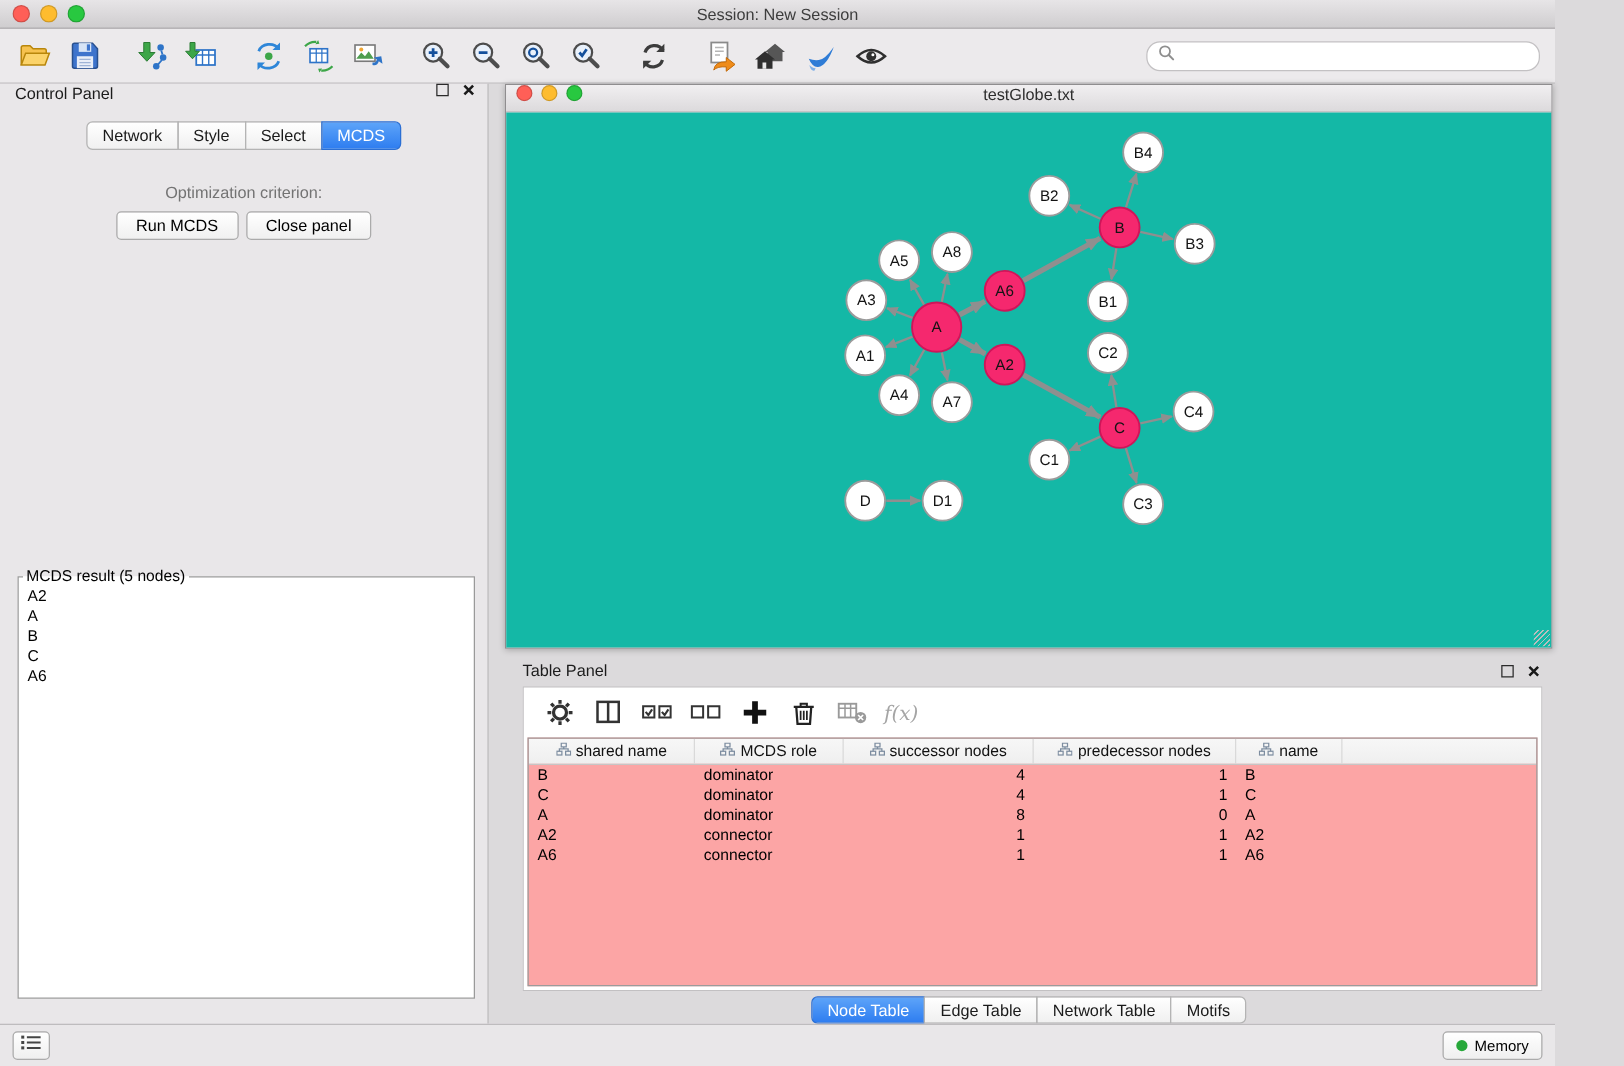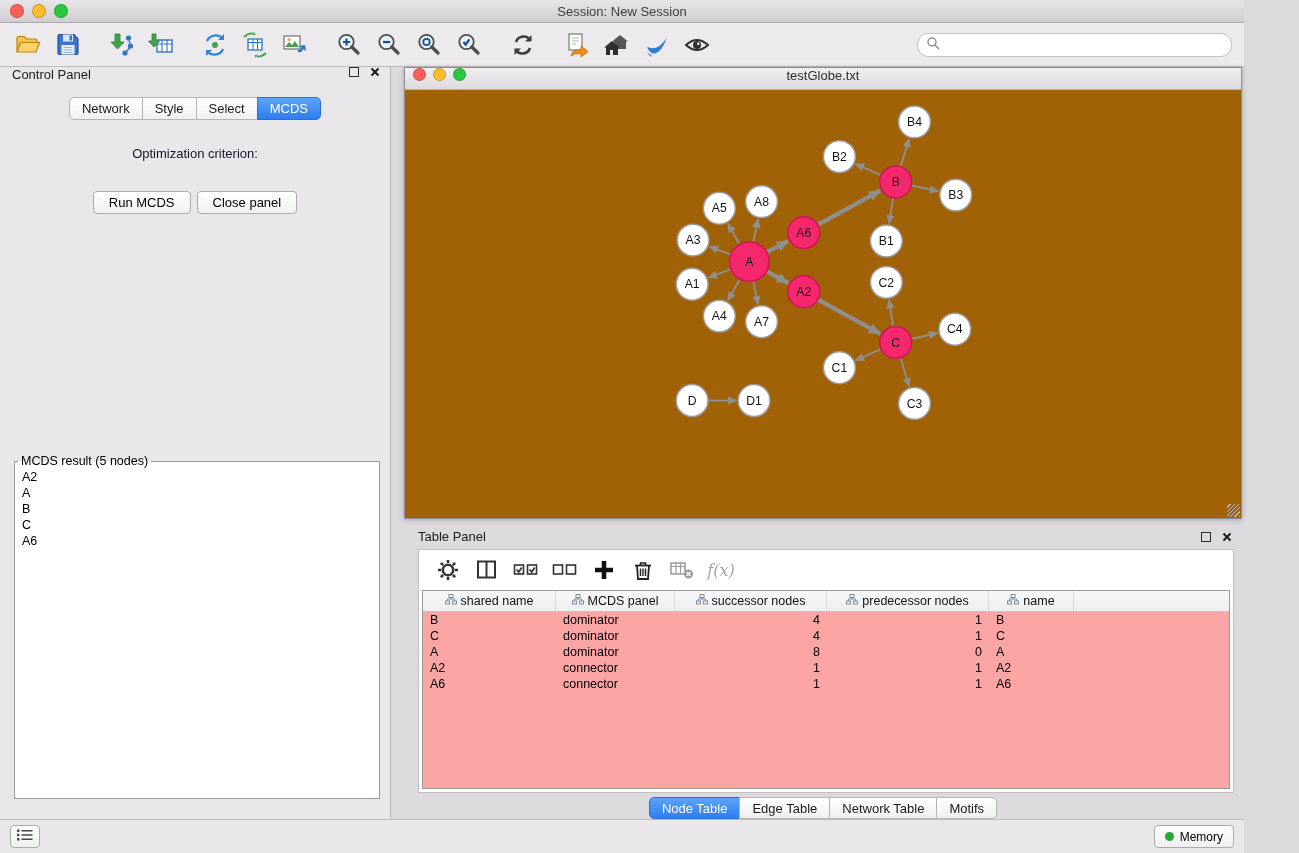--- a/index.html
+++ b/index.html
@@ -28,43 +28,43 @@
   .panel-header{height:28px;flex:0 0 28px;display:flex;align-items:flex-start;padding:0 10px 0 12px;}
   .panel-title{font-size:13px;color:#1c1c1c;}
   .panel-controls{margin-left:auto;display:flex;gap:11px;align-items:center;}
   .float-box{width:8px;height:8px;border:1.5px solid #2a2a2a;display:inline-block;cursor:pointer;}
   .close-x{display:inline-flex;cursor:pointer;}
   .cp-tabs{display:flex;justify-content:center;margin-top:2px;}
   .seg-tab{font-size:13px;padding:3px 12px;background:linear-gradient(#ffffff,#f0f0f0);border:1px solid #b4b4b4;margin-left:-1px;color:#1a1a1a;cursor:pointer;white-space:nowrap;}
   .seg-tab:first-child{border-radius:5px 0 0 5px;margin-left:0;}
   .seg-tab:last-child{border-radius:0 5px 5px 0;}
   .seg-tab.active{background:linear-gradient(#5da4f9,#2e7df0);color:#fff;border-color:#2b6fd4;}
-  .opt-label{text-align:center;font-size:13px;margin-top:26px;color:#0f172a;}
+  .opt-label{text-align:center;font-size:13px;margin-top:26px;color:#737373;}
   .dropdown{width:314px;height:24px;margin:9px auto 0;background:#fff;border:1px solid #b0b0b0;border-radius:4px;display:flex;align-items:center;padding-left:8px;font-size:13px;cursor:pointer;}
   .dd-text{flex:1;color:#000;}
   .dd-stepper{width:18px;height:18px;flex:0 0 18px;border-radius:4px;background:linear-gradient(#8abbf9,#2f7bf3);display:flex;flex-direction:column;align-items:center;justify-content:center;gap:2px;margin-right:3px;}
   .dd-up{width:0;height:0;border-left:3.5px solid transparent;border-right:3.5px solid transparent;border-bottom:4.5px solid #fff;}
   .dd-down{width:0;height:0;border-left:3.5px solid transparent;border-right:3.5px solid transparent;border-top:4.5px solid #fff;}
-  .btn-row{display:flex;justify-content:center;gap:6px;margin-top:30px;}
+  .btn-row{display:flex;justify-content:center;gap:6px;margin-top:8px;}
   .btn{font-size:13px;padding:3px 15px;background:linear-gradient(#ffffff,#f0f0f0);border:1px solid #ababab;border-radius:4px;cursor:pointer;color:#000;}
   .spacer{flex:1;}
   .result-box{margin:0 10px 20px 14px;height:345px;flex:0 0 auto;border:1px solid #9a9a9a;background:#fff;padding:1px 0 0 0;box-sizing:border-box;}
   .result-box legend{font-size:12.5px;margin-left:3px;padding:0 3px;color:#000;}
   .result-item{font-size:12.5px;line-height:16px;padding-left:7px;color:#000;cursor:default;}
 
   
   .right-area{flex:1;display:flex;flex-direction:column;padding:0 2px 0 13px;background:#dcdadc;min-width:0;}
 
   
   .net-window{height:450px;flex:0 0 450px;border:1px solid #8f8d8f;background:#fff;display:flex;flex-direction:column;box-shadow:0 1px 5px rgba(0,0,0,0.25);position:relative;}
   .net-titlebar{height:21px;flex:0 0 21px;background:linear-gradient(#f1eff1,#dcdadc);border-bottom:1px solid #b5b3b5;position:relative;display:flex;}
   .net-titlebar .lights{margin-left:8px;gap:7px;}
   .net-titlebar .light{width:11px;height:11px;}
   .net-title{position:absolute;left:0;right:0;text-align:center;font-size:13px;color:#2e2e2e;}
-  .net-canvas{flex:1;position:relative;background:#a16207;text-align:right;}
+  .net-canvas{flex:1;position:relative;background:#14b8a6;text-align:right;}
   .net-canvas svg{position:absolute;inset:0;width:100%;height:100%;}
   .node-label{font-family:"Liberation Sans",sans-serif;font-size:13px;fill:#141414;}
   .resize-grip{position:absolute;right:1px;bottom:1px;width:13px;height:13px;background:repeating-linear-gradient(135deg,transparent 0 2px,#bdbdbd 2px 3px);}
 
   
   .table-panel{margin-top:5px;flex:1;display:flex;flex-direction:column;min-height:0;}
   .tp-header{height:25px;flex:0 0 25px;display:flex;align-items:center;padding:0 10px 0 14px;}
   .tp-body{flex:1;margin:0 8px 0 14px;background:#fff;border:1px solid #c2c0c2;display:flex;flex-direction:column;min-height:0;}
   .tp-toolbar{height:40px;flex:0 0 40px;display:flex;align-items:center;gap:9px;padding:0 14px;}
   .tp-icon{width:30px;height:30px;display:flex;align-items:center;justify-content:center;cursor:pointer;}
@@ -484,21 +484,21 @@
                     </svg></span>
                   <span>shared name</span>
                 </div>
                 <div class="th" style="width: 119px;">
                   <span><svg width="12" height="11" viewBox="0 0 12 11">
                       <rect x="4" y="0.5" width="4" height="3" fill="none" stroke="#7d8da0"></rect>
                       <rect x="0.5" y="7" width="4" height="3" fill="none" stroke="#7d8da0"></rect>
                       <rect x="7.5" y="7" width="4" height="3" fill="none" stroke="#7d8da0"></rect>
                       <path d="M6 3.5 V5 M2.5 7 V5 H9.5 V7" fill="none" stroke="#7d8da0"></path>
                     </svg></span>
-                  <span>MCDS panel</span>
+                  <span>MCDS role</span>
                 </div>
                 <div class="th" style="width: 152px;">
                   <span><svg width="12" height="11" viewBox="0 0 12 11">
                       <rect x="4" y="0.5" width="4" height="3" fill="none" stroke="#7d8da0"></rect>
                       <rect x="0.5" y="7" width="4" height="3" fill="none" stroke="#7d8da0"></rect>
                       <rect x="7.5" y="7" width="4" height="3" fill="none" stroke="#7d8da0"></rect>
                       <path d="M6 3.5 V5 M2.5 7 V5 H9.5 V7" fill="none" stroke="#7d8da0"></path>
                     </svg></span>
                   <span>successor nodes</span>
                 </div>

